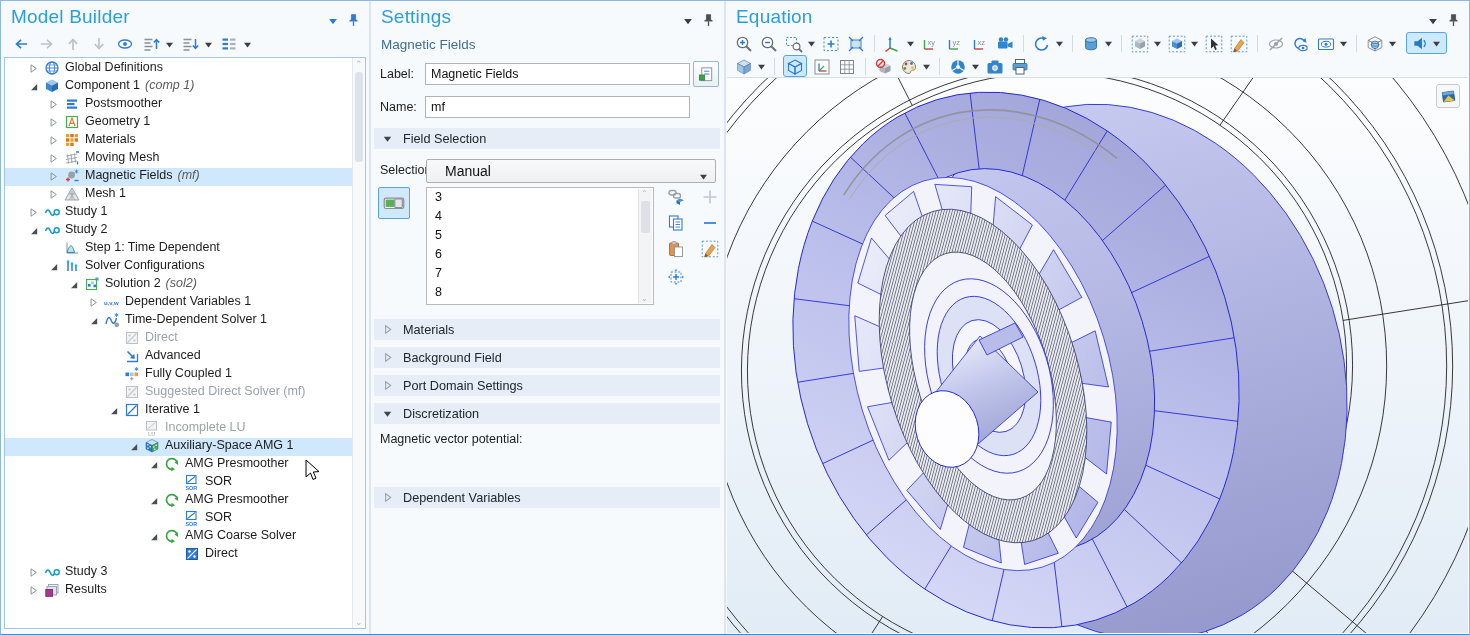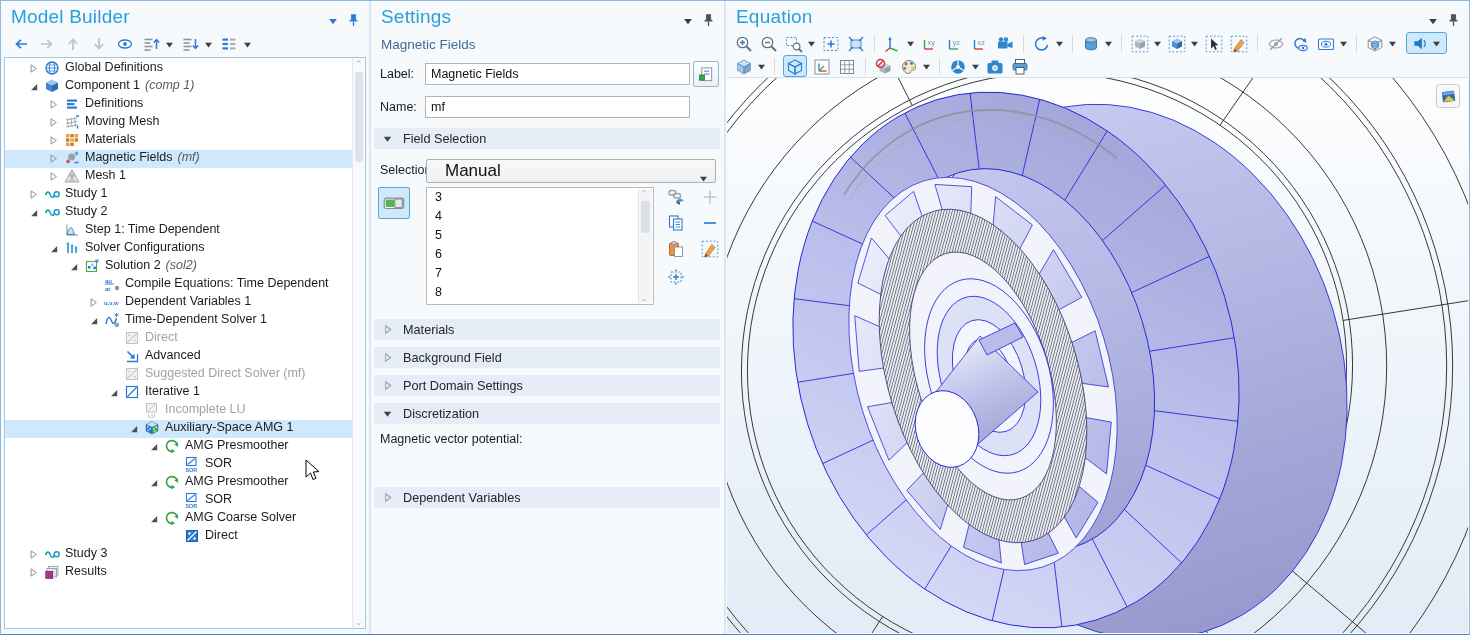--- a/index.html
+++ b/index.html
@@ -28,21 +28,21 @@
   .tl{margin-left:4px;}
   .tsfx{margin-left:5px;font-style:italic;color:#5a5a5a;}
   .dis{color:#9da3a9;}
   .vscroll{position:absolute;right:0;top:0;bottom:0;width:12px;background:#f7f9fb;border-left:1px solid #e3e8ed;}
   .vscroll .chev{position:absolute;left:2px;font-size:9px;color:#aab6c0;}
   .vthumb{position:absolute;left:2px;width:8px;background:#dde3e9;border-radius:3px;}
   
   .frow{position:absolute;display:flex;align-items:center;font-size:12.5px;color:#1c1c1c;}
   .inp{height:20px;border:1px solid #b3b3b3;background:#fff;font-size:12.5px;font-family:"Liberation Sans",sans-serif;padding:0 5px;color:#111;}
   .strip{position:absolute;left:3px;right:4px;height:21px;background:#e6edf6;display:flex;align-items:center;padding-left:7px;gap:9px;font-size:12.7px;color:#21262b;}
-  .dd{position:absolute;height:22px;border:1px solid #aeaeae;border-radius:2px;background:linear-gradient(#f8f9fa,#eef0f2);display:flex;align-items:center;font-size:17px;color:#111;}
+  .dd{position:absolute;height:22px;border:1px solid #aeaeae;border-radius:2px;background:linear-gradient(#f8f9fa,#eef0f2);display:flex;align-items:center;font-size:14px;color:#111;}
   .dd .ddc{position:absolute;right:7px;top:8px;}
   .sqbtn{position:absolute;width:24px;height:24px;border:1px solid #9ab6cf;border-radius:2px;background:linear-gradient(#fcfdfe,#e9f0f6);display:flex;align-items:center;justify-content:center;}
   .selbtn{position:absolute;width:30px;height:30px;border:1px solid #58a6e0;border-radius:2px;background:#cfe9fb;display:flex;align-items:center;justify-content:center;}
   #dlist{position:absolute;background:#fff;border:1px solid #b9b9b9;}
   #dlist .li{height:19px;line-height:19px;padding-left:8px;font-size:12.5px;color:#111;}
   #dlist .sb{position:absolute;top:1px;bottom:1px;right:1px;width:13px;background:#f3f4f6;border-left:1px solid #e2e4e6;}
   .ib{position:absolute;width:20px;height:20px;display:flex;align-items:center;justify-content:center;}
   
   #grow1,#grow2{position:absolute;left:8px;right:4px;display:flex;align-items:center;gap:5px;height:22px;}
   #grow1{top:31px;} #grow2{top:54px;}
@@ -573,47 +573,60 @@
             <span class="ar">
               <svg>
                 <use href="#a-col"></use>
               </svg>
             </span>
             <span class="ic">
               <svg>
                 <use href="#g-defs"></use>
               </svg>
             </span>
-            <span class="tl">Definitions</span>
+            <span class="tl">Postsmoother</span>
           </div>
         <div class="trow" style="--lv:2">
             <span class="ar">
               <svg>
                 <use href="#a-col"></use>
               </svg>
             </span>
             <span class="ic">
               <svg>
+                <use href="#g-geom"></use>
+              </svg>
+            </span>
+            <span class="tl">Geometry 1</span>
+          </div>
+        <div class="trow" style="--lv:2">
+            <span class="ar">
+              <svg>
+                <use href="#a-col"></use>
+              </svg>
+            </span>
+            <span class="ic">
+              <svg>
+                <use href="#g-mat"></use>
+              </svg>
+            </span>
+            <span class="tl">Materials</span>
+          </div>
+        <div class="trow" style="--lv:2">
+            <span class="ar">
+              <svg>
+                <use href="#a-col"></use>
+              </svg>
+            </span>
+            <span class="ic">
+              <svg>
                 <use href="#g-mmesh"></use>
               </svg>
             </span>
             <span class="tl">Moving Mesh</span>
-          </div>
-        <div class="trow" style="--lv:2">
-            <span class="ar">
-              <svg>
-                <use href="#a-col"></use>
-              </svg>
-            </span>
-            <span class="ic">
-              <svg>
-                <use href="#g-mat"></use>
-              </svg>
-            </span>
-            <span class="tl">Materials</span>
           </div>
         <div class="trow sel" style="--lv:2">
             <span class="ar">
               <svg>
                 <use href="#a-col"></use>
               </svg>
             </span>
             <span class="ic">
               <svg>
                 <use href="#g-mf"></use>
@@ -691,29 +704,20 @@
             </span>
             <span class="ic">
               <svg>
                 <use href="#g-sol"></use>
               </svg>
             </span>
             <span class="tl">Solution 2</span>
             <span class="tsfx">(sol2)</span>
           </div>
         <div class="trow" style="--lv:4">
-            <span class="ar"></span>
-            <span class="ic">
-              <svg>
-                <use href="#g-compile"></use>
-              </svg>
-            </span>
-            <span class="tl">Compile Equations: Time Dependent</span>
-          </div>
-        <div class="trow" style="--lv:4">
             <span class="ar">
               <svg>
                 <use href="#a-col"></use>
               </svg>
             </span>
             <span class="ic">
               <svg>
                 <use href="#g-dvars"></use>
               </svg>
             </span>
@@ -742,20 +746,29 @@
             <span class="tl">Direct</span>
           </div>
         <div class="trow" style="--lv:5">
             <span class="ar"></span>
             <span class="ic">
               <svg>
                 <use href="#g-adv"></use>
               </svg>
             </span>
             <span class="tl">Advanced</span>
+          </div>
+        <div class="trow" style="--lv:5">
+            <span class="ar"></span>
+            <span class="ic">
+              <svg>
+                <use href="#g-fc"></use>
+              </svg>
+            </span>
+            <span class="tl">Fully Coupled 1</span>
           </div>
         <div class="trow dis" style="--lv:5">
             <span class="ar"></span>
             <span class="ic">
               <svg>
                 <use href="#g-dirgray"></use>
               </svg>
             </span>
             <span class="tl">Suggested Direct Solver (mf)</span>
           </div>

